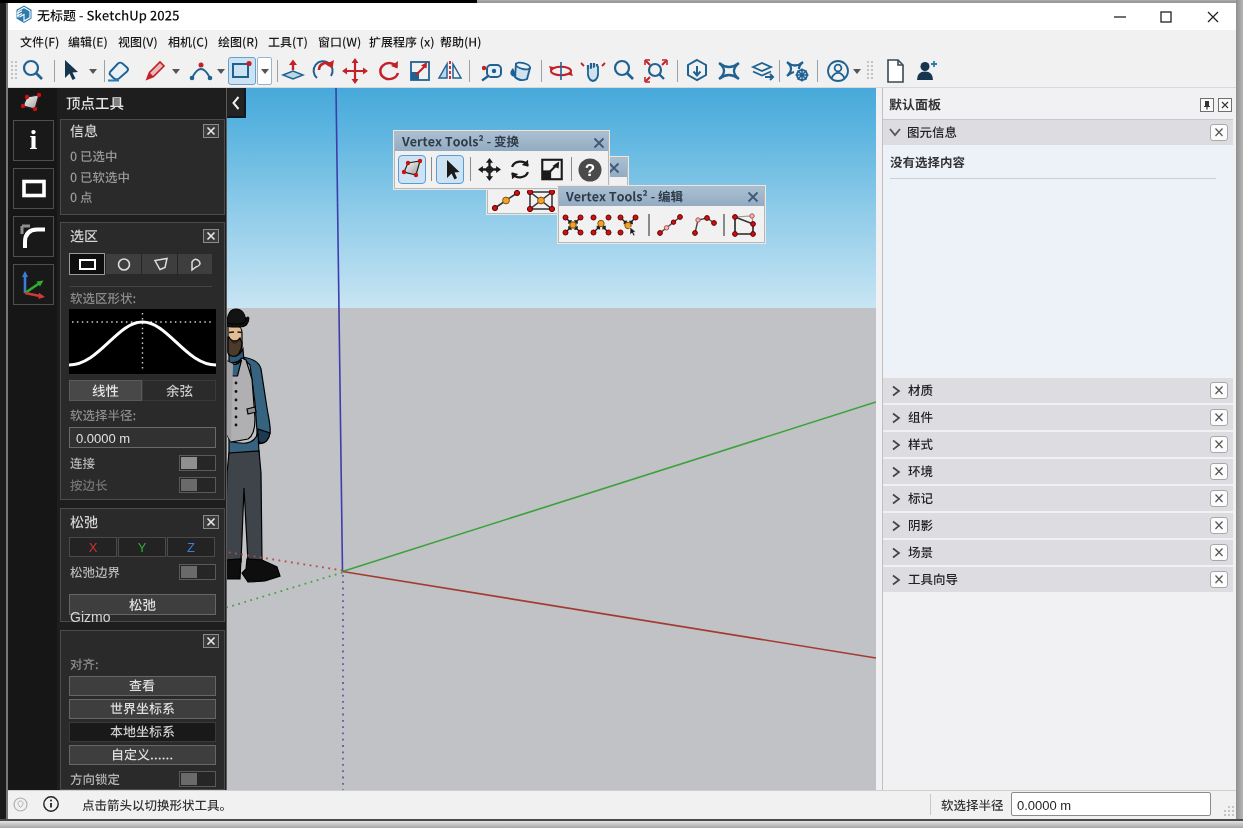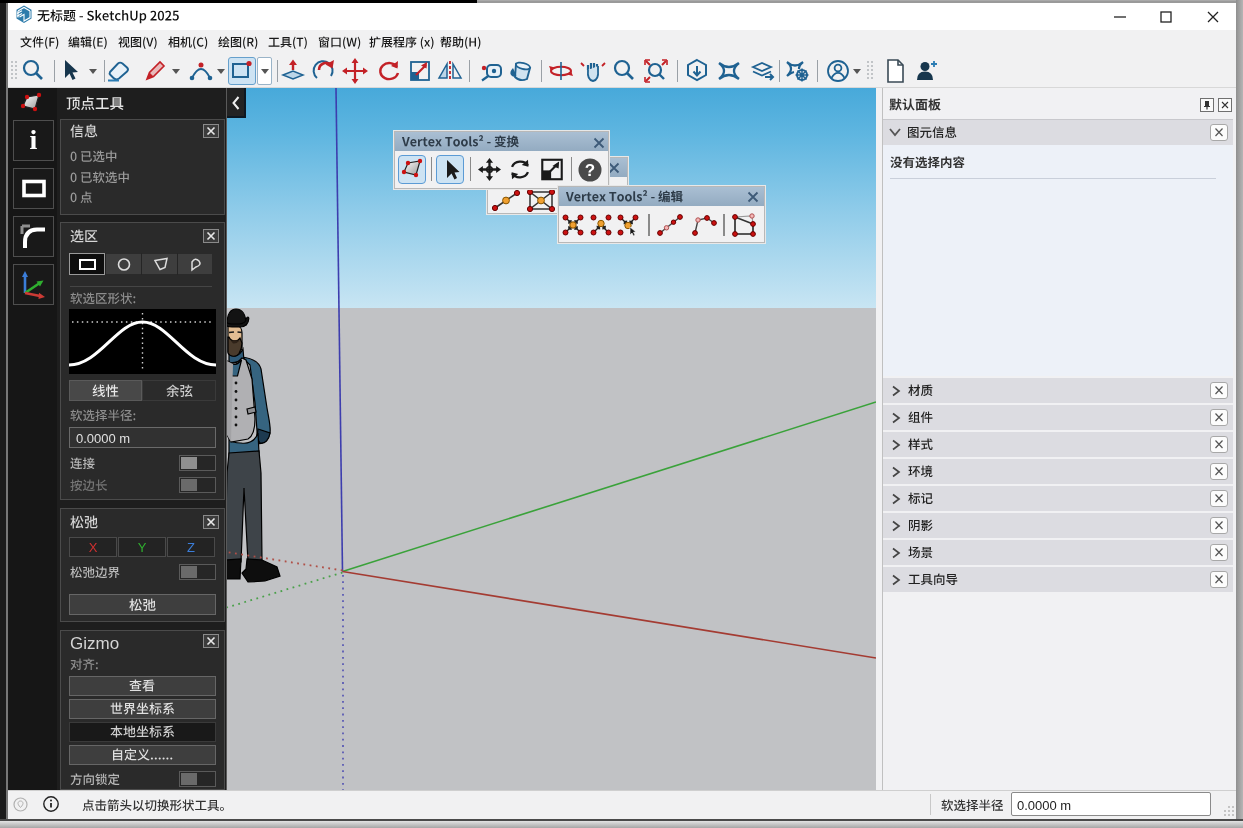--- a/index.html
+++ b/index.html
@@ -396,21 +396,21 @@
 <svg class="abs" style="left:70.0px;top:565.5px;overflow:visible" width="52" height="16">
       <path transform="translate(0,11.0)" d="M0.5 -8H5V-6.9H0.5ZM2.3 -10.6H3.5V1H2.3ZM2.3 -7.2 3 -7Q2.8 -6.2 2.6 -5.4Q2.4 -4.6 2.1 -3.8Q1.9 -3 1.6 -2.3Q1.3 -1.7 0.9 -1.2Q0.9 -1.4 0.8 -1.6Q0.7 -1.8 0.6 -2Q0.4 -2.2 0.3 -2.4Q0.6 -2.8 0.9 -3.3Q1.2 -3.9 1.5 -4.5Q1.8 -5.2 2 -5.9Q2.2 -6.6 2.3 -7.2ZM3.4 -6.5Q3.5 -6.4 3.7 -6.1Q3.9 -5.9 4.1 -5.5Q4.4 -5.2 4.6 -4.8Q4.8 -4.5 5 -4.2Q5.2 -3.9 5.3 -3.8L4.5 -2.8Q4.4 -3.1 4.1 -3.6Q3.9 -4 3.7 -4.5Q3.4 -4.9 3.2 -5.4Q2.9 -5.8 2.8 -6ZM5.4 0.7Q5.4 0.6 5.3 0.4Q5.2 0.2 5.1 -0.1Q5.1 -0.3 5 -0.4Q5.2 -0.5 5.4 -0.8Q5.6 -1.1 5.8 -1.5Q5.9 -1.8 6.2 -2.3Q6.4 -2.8 6.7 -3.5Q6.9 -4.2 7.2 -5Q7.5 -5.8 7.7 -6.6L8.9 -6.1Q8.6 -5 8.2 -3.9Q7.7 -2.8 7.3 -1.8Q6.8 -0.8 6.3 0V0Q6.3 0 6.2 0.1Q6 0.2 5.9 0.3Q5.7 0.4 5.5 0.5Q5.4 0.6 5.4 0.7ZM5.4 0.7 5.3 -0.3 6 -0.7 11 -1.2Q11 -1 11.1 -0.7Q11.1 -0.4 11.2 -0.2Q9.7 0 8.8 0.1Q7.8 0.3 7.2 0.3Q6.6 0.4 6.2 0.5Q5.9 0.6 5.7 0.6Q5.5 0.7 5.4 0.7ZM9.1 -3.1 10.1 -3.5Q10.4 -2.9 10.8 -2.2Q11.1 -1.5 11.4 -0.8Q11.7 -0.2 11.8 0.3L10.8 0.8Q10.6 0.3 10.4 -0.4Q10.1 -1 9.8 -1.8Q9.4 -2.5 9.1 -3.1ZM6.7 -10.2 7.9 -9.9Q7.7 -8.9 7.3 -8Q7 -7 6.6 -6.2Q6.2 -5.4 5.7 -4.7Q5.6 -4.8 5.4 -5Q5.2 -5.1 5 -5.2Q4.8 -5.4 4.6 -5.4Q5.1 -6 5.5 -6.7Q5.9 -7.5 6.2 -8.4Q6.5 -9.2 6.7 -10.2ZM9.9 -10.3Q10.3 -8.9 10.8 -7.8Q11.3 -6.7 12 -5.8Q11.8 -5.6 11.5 -5.3Q11.3 -5 11.1 -4.8Q10.6 -5.5 10.2 -6.3Q9.7 -7.1 9.4 -8Q9.1 -8.9 8.8 -10Z M20.5 -10.6H21.6V-1.8H20.5ZM16.6 -5.4 23.2 -8.3 23.6 -7.3 17.1 -4.4ZM18 -9.4H19.1V-1.1Q19.1 -0.8 19.2 -0.6Q19.3 -0.4 19.5 -0.3Q19.7 -0.3 20 -0.3Q20.2 -0.3 20.4 -0.3Q20.7 -0.3 21 -0.3Q21.3 -0.3 21.7 -0.3Q22 -0.3 22.3 -0.3Q22.6 -0.3 22.7 -0.3Q23.1 -0.3 23.2 -0.4Q23.4 -0.6 23.5 -0.9Q23.6 -1.3 23.6 -2Q23.8 -1.8 24.1 -1.7Q24.4 -1.6 24.7 -1.5Q24.6 -0.7 24.4 -0.2Q24.2 0.4 23.8 0.6Q23.5 0.8 22.8 0.8Q22.7 0.8 22.4 0.8Q22.1 0.8 21.7 0.8Q21.4 0.8 21 0.8Q20.6 0.8 20.3 0.8Q20.1 0.8 20 0.8Q19.2 0.8 18.8 0.6Q18.3 0.5 18.2 0.1Q18 -0.4 18 -1.1ZM23 -8.1H22.9L23.1 -8.3L23.3 -8.4L24.2 -8.1L24.1 -7.9Q24.1 -7.1 24.1 -6.3Q24.1 -5.5 24.1 -5Q24.1 -4.4 24.1 -4Q24 -3.5 24 -3.4Q24 -3 23.8 -2.7Q23.6 -2.5 23.3 -2.4Q23.1 -2.4 22.7 -2.3Q22.4 -2.3 22.1 -2.3Q22.1 -2.6 22 -2.8Q22 -3.1 21.9 -3.3Q22.1 -3.3 22.3 -3.3Q22.5 -3.3 22.6 -3.3Q22.7 -3.3 22.8 -3.4Q22.9 -3.4 22.9 -3.6Q23 -3.7 23 -4.1Q23 -4.4 23 -5Q23 -5.6 23 -6.3Q23 -7.1 23 -8.1ZM15.8 -4.4H16.9Q16.9 -4.4 16.9 -4.2Q16.9 -4.1 16.9 -3.9Q16.8 -2.5 16.7 -1.6Q16.6 -0.7 16.5 -0.2Q16.4 0.3 16.2 0.5Q16 0.7 15.8 0.8Q15.7 0.9 15.4 0.9Q15.1 0.9 14.7 0.9Q14.3 0.9 13.8 0.9Q13.8 0.6 13.7 0.3Q13.6 0 13.5 -0.2Q13.9 -0.2 14.3 -0.2Q14.7 -0.2 14.9 -0.2Q15 -0.2 15.1 -0.2Q15.2 -0.2 15.3 -0.3Q15.4 -0.4 15.5 -0.9Q15.6 -1.3 15.7 -2.1Q15.7 -2.9 15.8 -4.2ZM13.4 -7.2H14.4Q14.4 -6.6 14.4 -5.9Q14.4 -5.2 14.4 -4.5Q14.3 -3.9 14.3 -3.4H13.3Q13.3 -3.9 13.3 -4.5Q13.4 -5.2 13.4 -5.9Q13.4 -6.6 13.4 -7.2ZM13.7 -4.4H16.2V-3.4H13.6ZM13.7 -7.2H15.8V-8.9H13.2V-10H16.9V-6.2H13.7Z M29.3 -8.4H35.9V-7.2H29.3ZM35.4 -8.4H36.6Q36.6 -8.4 36.6 -8.3Q36.6 -8.2 36.6 -8.1Q36.6 -7.9 36.6 -7.8Q36.5 -6.3 36.5 -5.2Q36.4 -4.1 36.3 -3.4Q36.2 -2.7 36.1 -2.2Q36 -1.8 35.9 -1.6Q35.6 -1.3 35.4 -1.2Q35.2 -1.1 34.8 -1.1Q34.5 -1.1 34 -1.1Q33.5 -1.1 33 -1.1Q33 -1.4 32.9 -1.7Q32.8 -2 32.6 -2.3Q33.1 -2.2 33.6 -2.2Q34.1 -2.2 34.3 -2.2Q34.5 -2.2 34.6 -2.3Q34.7 -2.3 34.8 -2.4Q34.9 -2.5 35 -2.9Q35.1 -3.3 35.2 -3.9Q35.2 -4.6 35.3 -5.7Q35.3 -6.7 35.4 -8.2ZM31.8 -10.4H33.1Q33 -8.9 32.9 -7.6Q32.8 -6.2 32.5 -5Q32.2 -3.8 31.5 -2.8Q30.9 -1.8 29.7 -1Q29.6 -1.2 29.4 -1.5Q29.1 -1.7 28.9 -1.9Q29.9 -2.6 30.5 -3.5Q31.1 -4.4 31.4 -5.5Q31.6 -6.6 31.7 -7.8Q31.8 -9.1 31.8 -10.4ZM28.2 -6.4V-0.9H27V-5.2H25.5V-6.4ZM26 -9.8 26.9 -10.4Q27.2 -10.1 27.6 -9.7Q28 -9.4 28.3 -9Q28.6 -8.6 28.8 -8.3L27.8 -7.6Q27.6 -7.9 27.3 -8.3Q27 -8.7 26.7 -9Q26.3 -9.4 26 -9.8ZM27.6 -1.7Q27.9 -1.7 28.2 -1.4Q28.5 -1.2 29.1 -0.9Q29.7 -0.5 30.6 -0.4Q31.4 -0.2 32.5 -0.2Q33.1 -0.2 33.7 -0.3Q34.3 -0.3 34.9 -0.3Q35.6 -0.4 36.2 -0.4Q36.8 -0.5 37.2 -0.5Q37.2 -0.4 37.1 -0.1Q37 0.1 36.9 0.4Q36.9 0.6 36.9 0.8Q36.5 0.8 36 0.8Q35.4 0.9 34.8 0.9Q34.2 0.9 33.6 0.9Q32.9 0.9 32.5 0.9Q31.2 0.9 30.4 0.8Q29.5 0.6 28.8 0.2Q28.4 -0 28.1 -0.3Q27.8 -0.5 27.6 -0.5Q27.4 -0.5 27.1 -0.3Q26.9 -0.1 26.6 0.3Q26.4 0.7 26.1 1.1L25.2 -0.1Q25.9 -0.8 26.5 -1.2Q27.1 -1.7 27.6 -1.7Z M40.6 -7.1V-5.9H46.9V-7.1ZM40.6 -9.2V-8H46.9V-9.2ZM39.4 -10.1H48.2V-5H39.4ZM45.3 -5.6Q45.7 -5 46.4 -4.5Q47.1 -4 47.9 -3.6Q48.7 -3.2 49.6 -3Q49.5 -2.9 49.3 -2.7Q49.2 -2.5 49 -2.4Q48.9 -2.2 48.8 -2Q47.9 -2.3 47 -2.8Q46.2 -3.3 45.5 -3.9Q44.8 -4.5 44.3 -5.2ZM42.3 -5.6 43.3 -5.2Q42.8 -4.5 42.1 -3.9Q41.4 -3.3 40.5 -2.8Q39.7 -2.3 38.8 -2Q38.7 -2.1 38.6 -2.3Q38.4 -2.5 38.3 -2.6Q38.1 -2.8 38 -2.9Q38.8 -3.2 39.7 -3.6Q40.5 -4 41.2 -4.5Q41.8 -5 42.3 -5.6ZM41.3 -3.4H42.5V-2.6Q42.5 -2.1 42.4 -1.6Q42.3 -1.1 42 -0.6Q41.8 -0.1 41.2 0.3Q40.6 0.8 39.7 1.1Q39.6 1 39.5 0.8Q39.4 0.6 39.2 0.5Q39 0.3 38.9 0.2Q39.7 -0.1 40.2 -0.5Q40.7 -0.8 40.9 -1.2Q41.1 -1.5 41.2 -1.9Q41.3 -2.3 41.3 -2.6ZM43.1 -9.6H44.3V-5.4H43.1ZM45.2 -3.4H46.4V1H45.2Z" fill="#b8b8b8"></path>
     </svg>
 <div class="abs" style="left:179px;top:564px;width:37px;height:16px;background:#262626;border:1px solid #5a5a5a;box-sizing:border-box;"></div>
 <div class="abs" style="left:181px;top:566px;width:16px;height:12px;background:#6a6a6a;"></div>
 <div class="abs" style="left:69px;top:594px;width:147px;height:21px;background:#3e3e3e;border:1px solid #666;box-sizing:border-box;"></div>
 <svg class="abs" style="left:128.5px;top:598.0px;overflow:visible" width="29" height="17">
       <path transform="translate(0,11.9)" d="M0.5 -8.6H5.4V-7.4H0.5ZM2.5 -11.4H3.8V1.1H2.5ZM2.5 -7.8 3.2 -7.5Q3.1 -6.7 2.8 -5.8Q2.6 -4.9 2.3 -4.1Q2 -3.2 1.7 -2.5Q1.4 -1.8 1 -1.3Q0.9 -1.5 0.8 -1.7Q0.7 -1.9 0.6 -2.1Q0.5 -2.4 0.4 -2.5Q0.7 -3 1 -3.6Q1.3 -4.2 1.6 -4.9Q1.9 -5.6 2.1 -6.4Q2.4 -7.1 2.5 -7.8ZM3.6 -7.1Q3.8 -6.9 4 -6.6Q4.2 -6.3 4.5 -6Q4.7 -5.6 5 -5.2Q5.2 -4.8 5.4 -4.5Q5.6 -4.2 5.7 -4.1L4.9 -3.1Q4.7 -3.4 4.5 -3.9Q4.2 -4.3 4 -4.8Q3.7 -5.3 3.4 -5.8Q3.2 -6.2 3 -6.5ZM5.8 0.8Q5.8 0.6 5.7 0.4Q5.6 0.2 5.5 -0.1Q5.5 -0.3 5.4 -0.5Q5.6 -0.6 5.8 -0.9Q6 -1.2 6.3 -1.7Q6.4 -1.9 6.7 -2.4Q6.9 -3 7.2 -3.8Q7.5 -4.5 7.8 -5.4Q8.1 -6.2 8.3 -7.1L9.6 -6.6Q9.3 -5.4 8.8 -4.2Q8.4 -3 7.9 -2Q7.3 -0.9 6.8 0V0Q6.8 0 6.7 0.1Q6.5 0.2 6.3 0.3Q6.1 0.4 6 0.6Q5.8 0.7 5.8 0.8ZM5.8 0.8 5.8 -0.3 6.5 -0.7 11.9 -1.3Q11.9 -1.1 12 -0.7Q12 -0.4 12.1 -0.2Q10.5 0 9.5 0.1Q8.4 0.3 7.8 0.4Q7.1 0.5 6.7 0.5Q6.4 0.6 6.2 0.7Q5.9 0.7 5.8 0.8ZM9.8 -3.4 10.9 -3.8Q11.3 -3.2 11.6 -2.4Q12 -1.6 12.3 -0.9Q12.6 -0.2 12.8 0.4L11.6 0.9Q11.5 0.3 11.2 -0.4Q10.9 -1.1 10.5 -1.9Q10.2 -2.7 9.8 -3.4ZM7.2 -11 8.5 -10.7Q8.3 -9.6 7.9 -8.6Q7.6 -7.6 7.1 -6.7Q6.7 -5.8 6.1 -5.1Q6 -5.2 5.8 -5.4Q5.6 -5.5 5.4 -5.7Q5.2 -5.8 5 -5.9Q5.5 -6.5 6 -7.3Q6.4 -8.1 6.7 -9Q7 -10 7.2 -11ZM10.7 -11.1Q11.1 -9.6 11.7 -8.4Q12.2 -7.2 13 -6.2Q12.7 -6 12.4 -5.7Q12.2 -5.4 12 -5.1Q11.4 -5.9 11 -6.8Q10.5 -7.7 10.2 -8.7Q9.8 -9.6 9.5 -10.8Z M22.1 -11.4H23.3V-1.9H22.1ZM18 -5.9 25 -8.9 25.5 -7.8 18.5 -4.8ZM19.4 -10.1H20.7V-1.2Q20.7 -0.8 20.7 -0.6Q20.8 -0.4 21 -0.4Q21.2 -0.3 21.6 -0.3Q21.8 -0.3 22.1 -0.3Q22.3 -0.3 22.7 -0.3Q23.1 -0.3 23.4 -0.3Q23.8 -0.3 24.1 -0.3Q24.4 -0.3 24.5 -0.3Q24.9 -0.3 25.1 -0.4Q25.3 -0.6 25.4 -1Q25.4 -1.4 25.5 -2.1Q25.7 -2 26 -1.8Q26.4 -1.7 26.6 -1.6Q26.5 -0.7 26.4 -0.2Q26.2 0.4 25.7 0.6Q25.3 0.8 24.6 0.8Q24.5 0.8 24.2 0.8Q23.9 0.8 23.5 0.8Q23.1 0.8 22.7 0.8Q22.3 0.8 22 0.8Q21.7 0.8 21.6 0.8Q20.7 0.8 20.3 0.7Q19.8 0.5 19.6 0.1Q19.4 -0.4 19.4 -1.2ZM24.8 -8.8H24.7L25 -9L25.2 -9.1L26.1 -8.8L26 -8.6Q26 -7.6 26 -6.8Q26 -6 26 -5.3Q26 -4.7 26 -4.3Q26 -3.8 25.9 -3.6Q25.9 -3.2 25.7 -3Q25.5 -2.7 25.2 -2.6Q24.9 -2.5 24.6 -2.5Q24.2 -2.5 23.9 -2.5Q23.9 -2.8 23.8 -3.1Q23.7 -3.4 23.6 -3.6Q23.8 -3.6 24.1 -3.6Q24.3 -3.6 24.4 -3.6Q24.6 -3.6 24.6 -3.6Q24.7 -3.7 24.8 -3.9Q24.8 -4 24.8 -4.4Q24.8 -4.8 24.8 -5.4Q24.8 -6 24.8 -6.9Q24.8 -7.7 24.8 -8.8ZM17.1 -4.8H18.2Q18.2 -4.8 18.2 -4.6Q18.2 -4.4 18.2 -4.3Q18.1 -2.7 18 -1.7Q18 -0.8 17.8 -0.2Q17.7 0.3 17.5 0.5Q17.3 0.7 17.1 0.8Q16.9 0.9 16.6 1Q16.3 1 15.9 1Q15.4 1 14.9 1Q14.9 0.7 14.8 0.4Q14.7 0 14.6 -0.3Q15 -0.2 15.4 -0.2Q15.9 -0.2 16.1 -0.2Q16.2 -0.2 16.3 -0.2Q16.4 -0.2 16.5 -0.3Q16.7 -0.5 16.7 -0.9Q16.8 -1.4 16.9 -2.3Q17 -3.1 17.1 -4.6ZM14.5 -7.8H15.6Q15.6 -7.1 15.6 -6.4Q15.6 -5.6 15.5 -4.9Q15.5 -4.2 15.4 -3.6H14.3Q14.4 -4.2 14.4 -4.9Q14.4 -5.6 14.5 -6.4Q14.5 -7.2 14.5 -7.8ZM14.8 -4.8H17.5V-3.6H14.7ZM14.8 -7.8H17V-9.6H14.3V-10.8H18.2V-6.7H14.8Z" fill="#e0e0e0"></path>
     </svg>
 <div class="abs" style="left:60px;top:630px;width:165px;height:160px;background:#2a2a2a;border:1px solid #4b4b4b;box-sizing:border-box;"></div>
-<div class="abs" style="left:70px;top:634px;font-size:17px;color:#d5d5d5;">Gizmo</div>
+<div class="abs" style="left:70px;top:609px;font-size:14px;color:#d5d5d5;">Gizmo</div>
 <div class="abs" style="left:203px;top:634px;width:16px;height:14px;background:#3c3c3c;border:1px solid #8a8a8a;box-sizing:border-box;"></div>
 <svg class="abs" style="left:203px;top:634px" width="16" height="14">
       <path d="M4.5 3.5 L11.5 10.5 M11.5 3.5 L4.5 10.5" stroke="#e8e8e8" stroke-width="1.6"></path>
     </svg>
 <svg class="abs" style="left:70.0px;top:657.5px;overflow:visible" width="30" height="16">
       <path transform="translate(0,11.0)" d="M0.8 -9H5V-7.8H0.8ZM4.6 -9H4.8L5 -9L5.8 -8.8Q5.6 -6.4 5 -4.5Q4.4 -2.6 3.5 -1.2Q2.5 0.1 1.3 1Q1.2 0.9 1.1 0.7Q1 0.5 0.8 0.3Q0.6 0.2 0.5 0.1Q1.6 -0.7 2.4 -1.9Q3.3 -3.2 3.9 -4.9Q4.4 -6.6 4.6 -8.7ZM1 -5.6 1.8 -6.3Q2.4 -5.8 3.1 -5.2Q3.8 -4.5 4.4 -3.9Q5 -3.2 5.5 -2.6Q6 -2 6.3 -1.4L5.4 -0.5Q5.1 -1.1 4.6 -1.7Q4.1 -2.4 3.5 -3.1Q2.9 -3.7 2.3 -4.4Q1.6 -5 1 -5.6ZM6.1 -7.6H12V-6.5H6.1ZM9.4 -10.6H10.6V-0.5Q10.6 0.1 10.5 0.3Q10.3 0.6 10 0.8Q9.7 1 9.2 1Q8.6 1 7.9 1Q7.8 0.9 7.8 0.6Q7.7 0.4 7.6 0.2Q7.6 -0 7.5 -0.2Q8 -0.2 8.5 -0.2Q9 -0.2 9.1 -0.2Q9.3 -0.2 9.4 -0.3Q9.4 -0.3 9.4 -0.5ZM6.1 -4.9 7.1 -5.3Q7.4 -4.9 7.7 -4.4Q8 -3.9 8.2 -3.5Q8.4 -3 8.5 -2.6L7.5 -2.1Q7.4 -2.5 7.2 -3Q7 -3.4 6.7 -3.9Q6.4 -4.4 6.1 -4.9Z M13.3 -9.3H24.2V-8.3H13.3ZM20.6 -4.2H21.8V1H20.6ZM21.1 -8.9 22.3 -8.5Q21.7 -7.5 20.8 -6.7Q19.9 -5.9 18.8 -5.4Q17.6 -4.8 16.3 -4.5Q15 -4.1 13.6 -3.9Q13.6 -4 13.5 -4.2Q13.3 -4.4 13.2 -4.6Q13.1 -4.8 13 -5Q14.8 -5.2 16.4 -5.6Q18 -6.1 19.2 -6.9Q20.4 -7.7 21.1 -8.9ZM15.7 -4.2H16.9V-2.8Q16.9 -2.3 16.8 -1.8Q16.7 -1.2 16.5 -0.7Q16.3 -0.2 15.9 0.2Q15.5 0.7 14.8 1.1Q14.7 0.9 14.6 0.8Q14.4 0.6 14.2 0.4Q14 0.3 13.9 0.2Q14.7 -0.2 15.1 -0.7Q15.5 -1.2 15.6 -1.8Q15.7 -2.3 15.7 -2.8ZM16.2 -8.9Q16.9 -7.8 18.1 -7Q19.3 -6.2 21 -5.8Q22.6 -5.3 24.6 -5.1Q24.5 -5 24.4 -4.8Q24.2 -4.6 24.1 -4.4Q24 -4.2 23.9 -4.1Q21.9 -4.3 20.2 -4.8Q18.6 -5.4 17.3 -6.3Q16 -7.2 15.2 -8.5ZM17.8 -10.3 19 -10.6Q19.2 -10.3 19.5 -9.9Q19.7 -9.5 19.8 -9.2L18.6 -8.9Q18.5 -9.2 18.3 -9.6Q18.1 -10 17.8 -10.3Z M26.9 -4.7Q26.5 -4.7 26.2 -5Q25.9 -5.3 25.9 -5.8Q25.9 -6.2 26.2 -6.5Q26.5 -6.8 26.9 -6.8Q27.3 -6.8 27.6 -6.5Q27.8 -6.2 27.8 -5.8Q27.8 -5.3 27.6 -5Q27.3 -4.7 26.9 -4.7ZM26.9 0.2Q26.5 0.2 26.2 -0.1Q25.9 -0.4 25.9 -0.8Q25.9 -1.3 26.2 -1.6Q26.5 -1.9 26.9 -1.9Q27.3 -1.9 27.6 -1.6Q27.8 -1.3 27.8 -0.8Q27.8 -0.4 27.6 -0.1Q27.3 0.2 26.9 0.2Z" fill="#8d8d8d"></path>
     </svg>
 <div class="abs" style="left:69px;top:676px;width:147px;height:20px;background:#3e3e3e;border:1px solid #666;box-sizing:border-box;"></div>
 <svg class="abs" style="left:129.0px;top:679.2px;overflow:visible" width="28" height="16">
       <path transform="translate(0,11.4)" d="M4 -2.8V-1.9H8.9V-2.8ZM4 -4.5V-3.7H8.9V-4.5ZM2.8 -5.4H10.2V-1.1H2.8ZM0.7 -9.4H12.3V-8.3H0.7ZM5.8 -11H7.1V-5.8H5.8ZM5.2 -9.1 6.2 -8.7Q5.8 -8 5.2 -7.5Q4.7 -6.9 4 -6.3Q3.4 -5.8 2.6 -5.4Q1.9 -5 1.2 -4.7Q1.1 -4.9 1 -5Q0.8 -5.2 0.7 -5.4Q0.5 -5.6 0.4 -5.7Q1.1 -5.9 1.8 -6.3Q2.5 -6.6 3.1 -7.1Q3.8 -7.5 4.3 -8Q4.8 -8.6 5.2 -9.1ZM7.7 -9.1Q8 -8.6 8.6 -8.1Q9.1 -7.6 9.8 -7.1Q10.4 -6.7 11.1 -6.4Q11.9 -6 12.6 -5.8Q12.5 -5.7 12.3 -5.5Q12.1 -5.3 12 -5.2Q11.9 -5 11.8 -4.8Q11 -5.1 10.3 -5.5Q9.6 -5.9 8.9 -6.4Q8.2 -6.9 7.7 -7.5Q7.1 -8.1 6.7 -8.7ZM0.9 -0.4H12.1V0.7H0.9Z M16.3 -5.2H24V1.1H22.8V-4.3H17.5V1.1H16.3ZM13.7 -6.9H25.3V-6H13.7ZM14.7 -8.7H24.5V-7.7H14.7ZM17.1 -3.5H23.3V-2.7H17.1ZM17.1 -1.9H23.3V-1.1H17.1ZM17 -0.3H23.3V0.6H17ZM23.7 -10.9 24.4 -10Q23.5 -9.8 22.3 -9.7Q21.1 -9.6 19.9 -9.5Q18.6 -9.4 17.3 -9.4Q16 -9.4 14.7 -9.4Q14.7 -9.6 14.7 -9.9Q14.6 -10.1 14.5 -10.3Q15.7 -10.3 17 -10.4Q18.3 -10.4 19.5 -10.5Q20.7 -10.5 21.8 -10.6Q22.9 -10.8 23.7 -10.9ZM18.3 -9.9 19.5 -9.7Q19.1 -8.1 18.4 -6.6Q17.7 -5.1 16.7 -3.8Q15.6 -2.6 14.1 -1.7Q14.1 -1.9 13.9 -2Q13.8 -2.2 13.6 -2.4Q13.5 -2.6 13.4 -2.7Q14.8 -3.5 15.7 -4.6Q16.7 -5.8 17.3 -7.1Q17.9 -8.5 18.3 -9.9Z" fill="#e0e0e0"></path>

